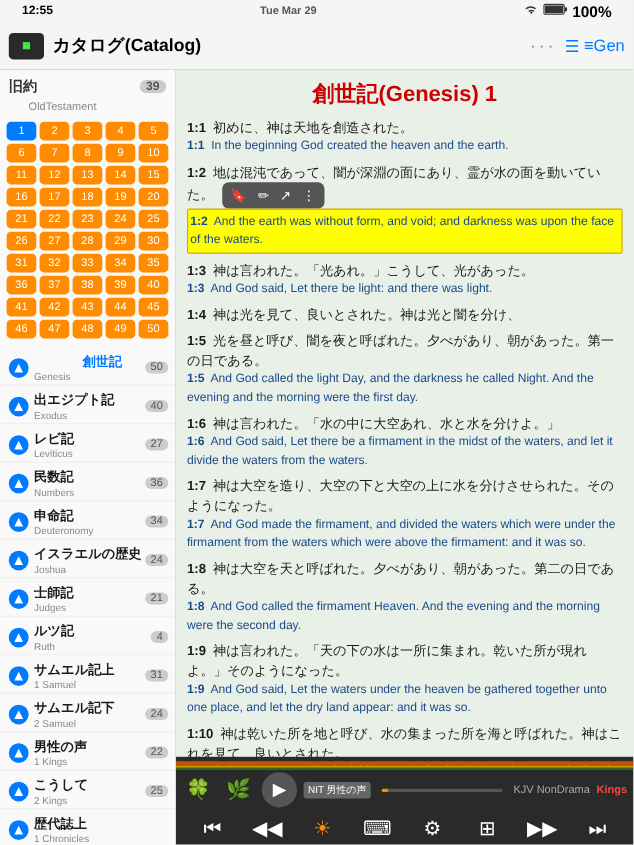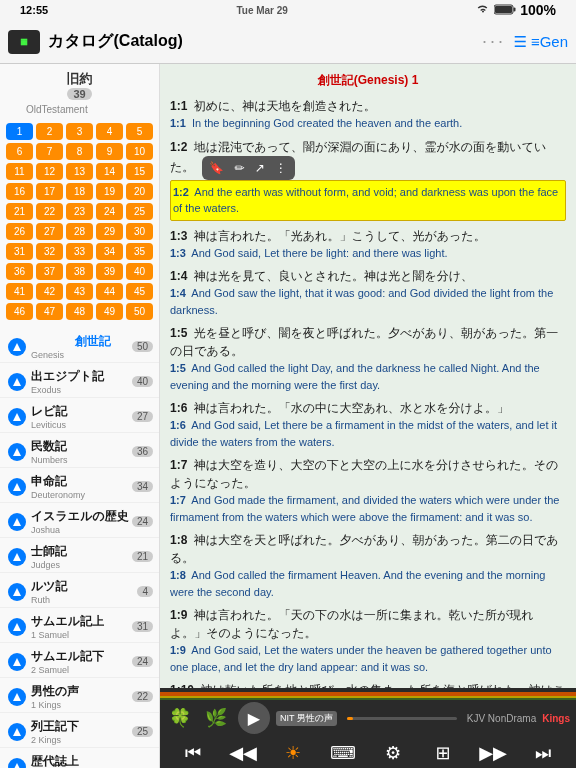--- a/index.html
+++ b/index.html
@@ -59,21 +59,20 @@
     }
 
     .sidebar-section-header {
       display: flex;
       align-items: center;
       justify-content: space-between;
       padding: 6px 8px 4px 8px;
       font-size: 13px;
       font-weight: 600;
       color: #333;
-      flex-direction: column;
     }
     .sidebar-section-header .count {
       background: #ccc;
       color: #555;
       border-radius: 10px;
       padding: 0 6px;
       font-size: 11px;
     }
     .sidebar-section-sub {
       font-size: 10px;
@@ -139,21 +138,21 @@
     }
 
     #content-scroll {
       flex: 1;
       overflow-y: auto;
       padding: 8px 10px;
     }
 
     .content-title {
       text-align: center;
-      font-size: 12px;
+      font-size: 20px;
       font-weight: bold;
       color: #cc0000;
       margin-bottom: 8px;
     }
 
     .verse-pair { margin-bottom: 6px; }
     .verse-ja { font-size: 12px; color: #1a1a1a; line-height: 1.5; }
     .verse-en { font-size: 11px; color: #1a4a8a; line-height: 1.5; }
     .verse-num { font-weight: 700; margin-right: 3px; }
 
@@ -512,21 +511,21 @@
       </div>
       <span class="book-count">22</span>
     </div>
     <div class="book-item">
       <div class="book-icon">
         <svg viewBox="0 0 10 10">
             <polygon points="5,1 9,9 1,9" fill="white"></polygon>
           </svg>
       </div>
       <div class="book-info">
-        <div class="book-name">列王記下</div>
+        <div class="book-name">こうして</div>
         <div class="book-sub">2 Kings</div>
       </div>
       <span class="book-count">25</span>
     </div>
     <div class="book-item">
       <div class="book-icon">
         <svg viewBox="0 0 10 10">
             <polygon points="5,1 9,9 1,9" fill="white"></polygon>
           </svg>
       </div>
@@ -578,24 +577,20 @@
         <div class="verse-en">
           <span class="verse-num">1:3</span>
           <span>And God said, Let there be light: and there was light.</span>
         </div>
       </div>
 
       <div class="verse-pair">
         <div class="verse-ja">
           <span class="verse-num">1:4</span>
           <span>神は光を見て、良いとされた。神は光と闇を分け、</span>
-        </div>
-        <div class="verse-en">
-          <span class="verse-num">1:4</span>
-          <span>And God saw the light, that it was good: and God divided the light from the darkness.</span>
         </div>
       </div>
 
       <div class="verse-pair">
         <div class="verse-ja">
           <span class="verse-num">1:5</span>
           <span>光を昼と呼び、闇を夜と呼ばれた。夕べがあり、朝があった。第一の日である。</span>
         </div>
         <div class="verse-en">
           <span class="verse-num">1:5</span>

